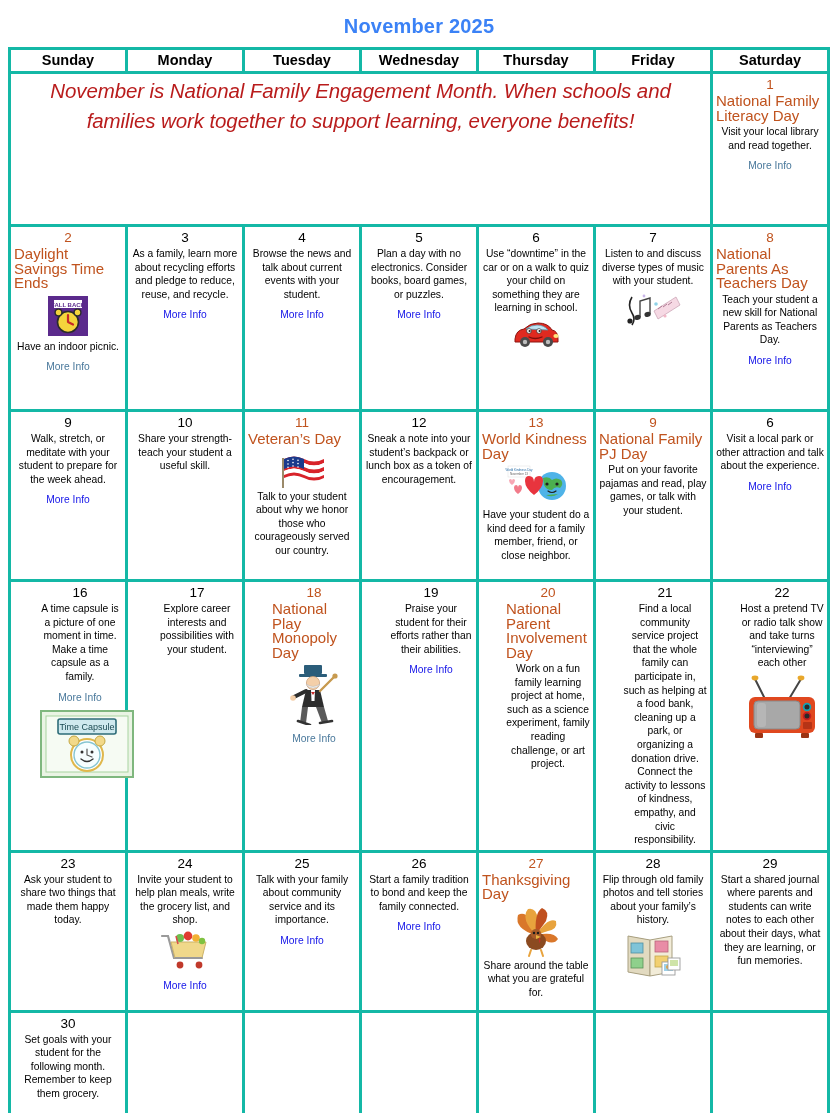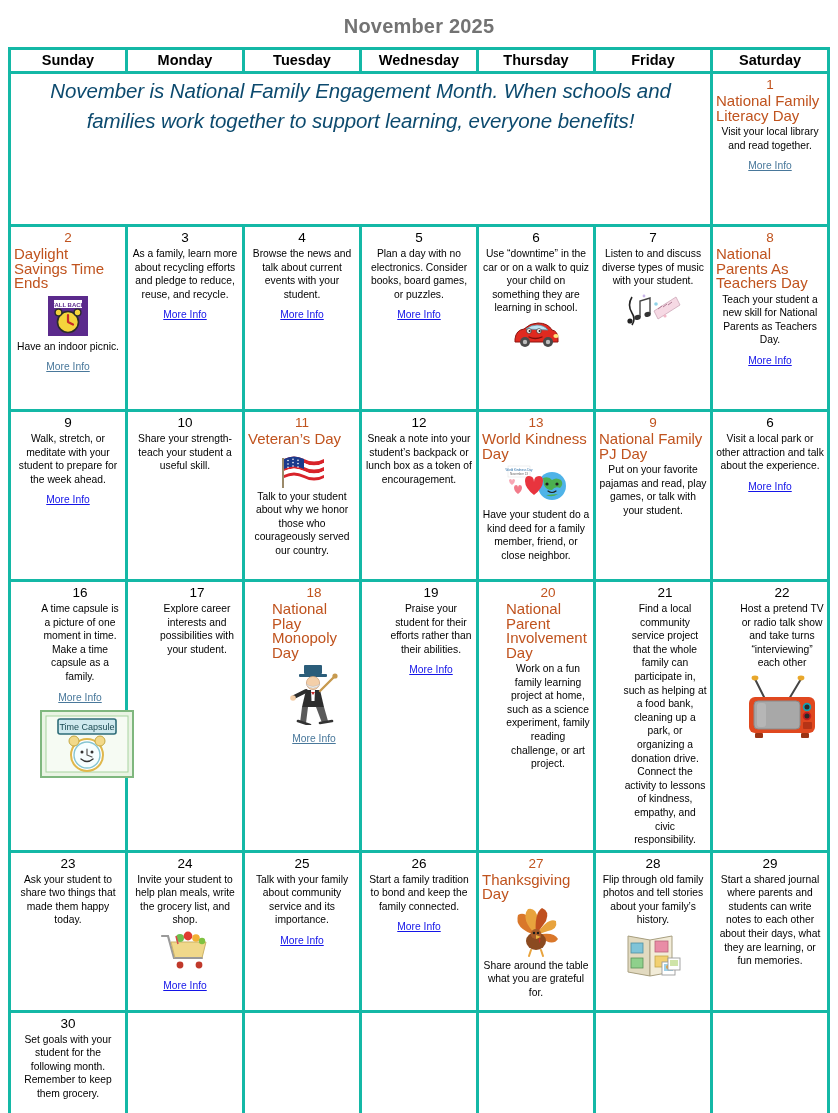--- a/index.html
+++ b/index.html
@@ -9,21 +9,21 @@
     background: #ffffff;
     font-family: "Liberation Sans", sans-serif;
   }
   #page {
     width: 838px; height: 1113px;
     position: relative;
     overflow: hidden;
   }
   #month-title {
     text-align: center;
-    color: #737373;
+    color: #3b82f6;
     font-size: 20px;
     font-weight: bold;
     letter-spacing: 0.2px;
     padding-top: 13px;
     padding-bottom: 0;
     line-height: 26px;
   }
   table.cal {
     border-collapse: collapse;
     table-layout: fixed;
@@ -44,21 +44,21 @@
     height: 24px;
     padding: 2px 0 3px 0;
     vertical-align: middle;
   }
   col.daycol { width: 117px; }
   .banner-cell {
     vertical-align: top;
     padding: 6px 10px 4px 10px;
   }
   .banner-text {
-    color: #0c4a6e;
+    color: #b91c1c;
     font-style: italic;
     font-size: 20.5px;
     line-height: 30px;
     text-align: center;
     letter-spacing: -0.1px;
   }
   .daynum {
     text-align: center;
     font-size: 13.5px;
     color: #000;
@@ -79,21 +79,20 @@
     font-size: 10.3px;
     line-height: 13.6px;
   }
   .more {
     text-align: center;
     font-size: 10.3px;
     line-height: 14px;
     margin-top: 7px;
   }
   .more a {
-    text-decoration: underline;
     cursor: pointer;
   }
   .more.blue a { color: #1414E8; }
   .more.teal a { color: #49789B; }
   .icon-wrap {
     text-align: center;
     margin: 3px 0 2px 0;
     line-height: 0;
   }
   .icon-wrap svg { display: inline-block; }

